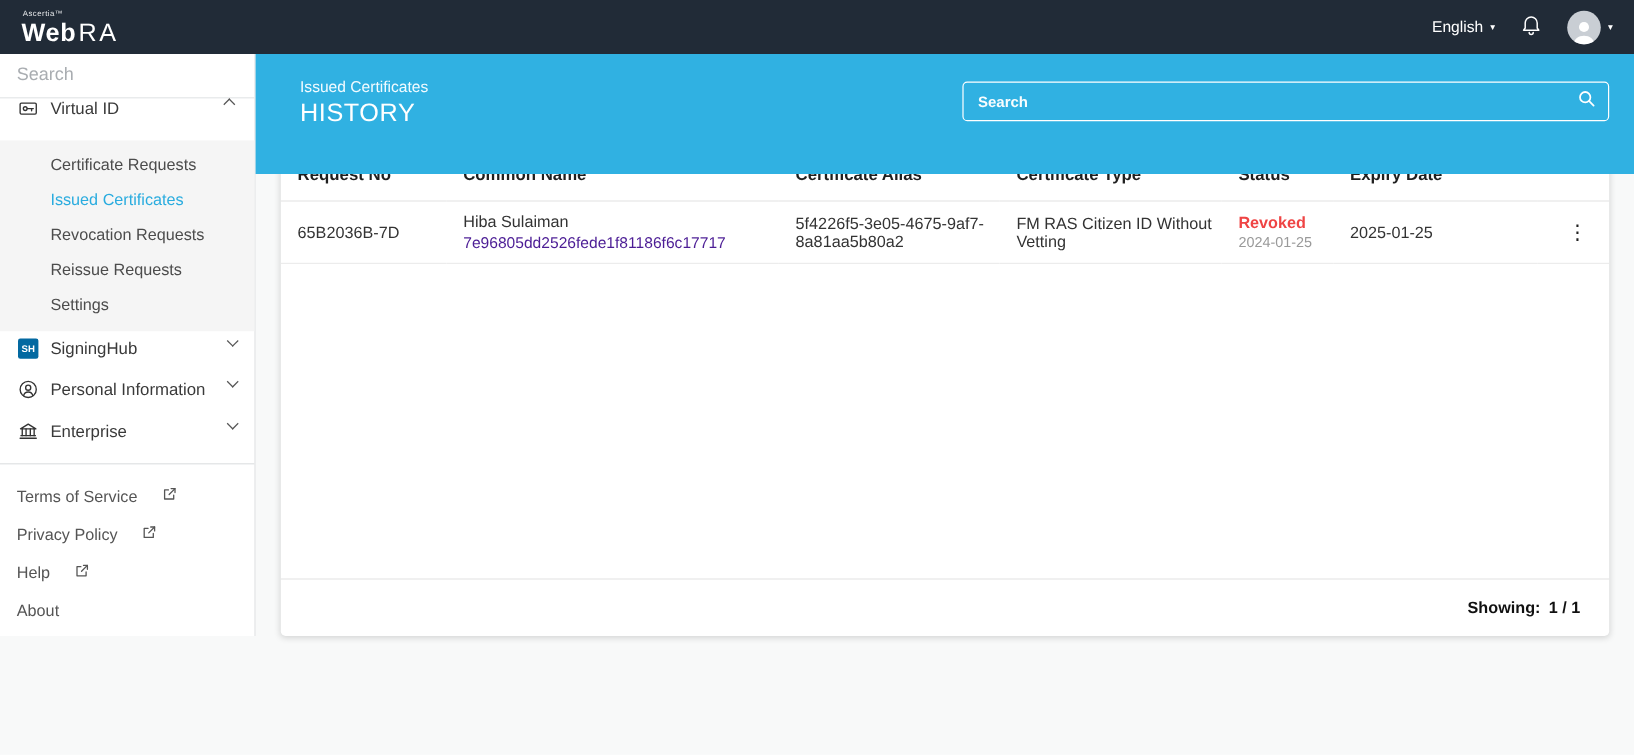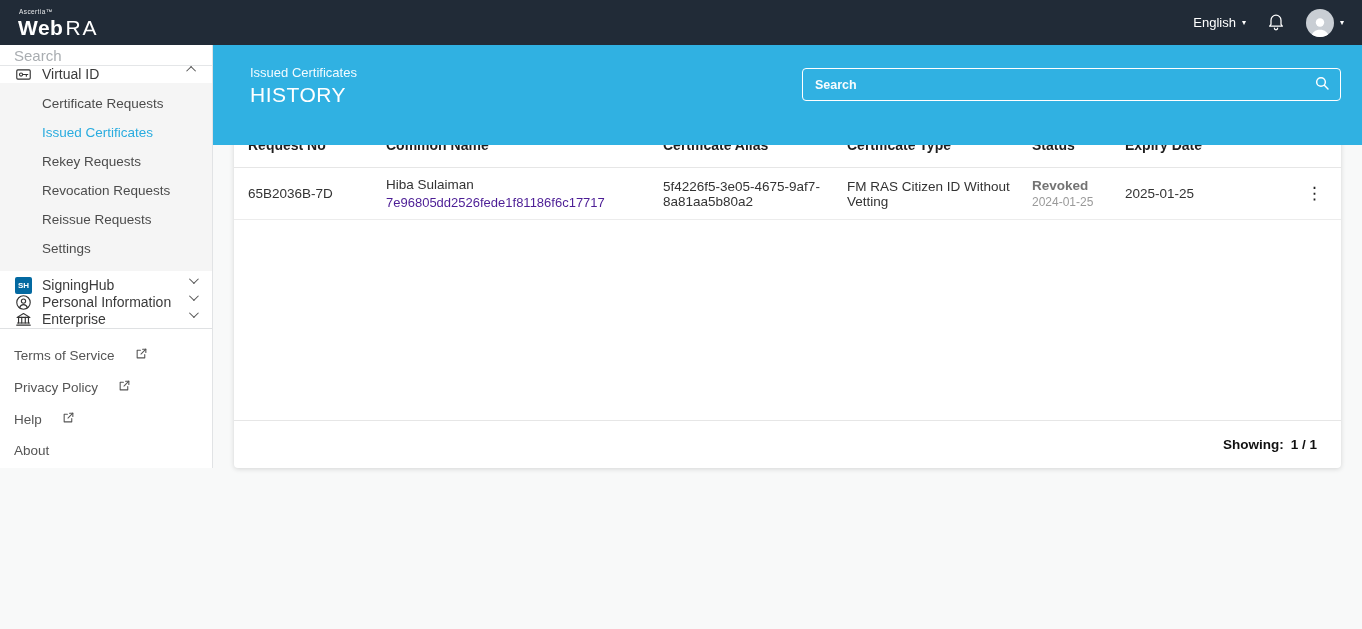--- a/index.html
+++ b/index.html
@@ -1,19 +1,19 @@
 <!DOCTYPE html>
 <html><head>
 <meta charset="utf-8">
 <style>
   * { margin:0; padding:0; box-sizing:border-box; }
   html,body { width:1362px; height:629px; overflow:hidden; }
   body { font-family:"Liberation Sans", sans-serif; background:#f8f9f9; color:#333; }
 
-  .app { width:1362px; height:468px; display:flex; flex-direction:column;border-radius:26px; }
+  .app { width:1362px; height:530px; display:flex; flex-direction:column;border-radius:26px; }
 
   
   .topbar { height:45px; background:#212b37; display:flex; align-items:center; justify-content:space-between; padding:0 18px; flex:0 0 45px; }
   .brand { display:flex; flex-direction:column; line-height:1; padding-top:2px; }
   .brand-small { color:#e8eaec; font-size:6.5px; letter-spacing:.4px; margin-left:1px; margin-bottom:2px; }
   .brand-main { color:#fff; font-size:21px; letter-spacing:.5px; }
   .brand-main .web { font-weight:bold; }
   .brand-main .ra { font-weight:300; margin-left:2px; letter-spacing:2px; }
   .topbar-right { display:flex; align-items:center; gap:20px;margin-left:20px; }
   .lang { color:#fff; font-size:13px; display:flex; align-items:center; gap:6px; cursor:pointer; }
@@ -50,21 +50,21 @@
   .band-title { color:#fff; font-size:21px; font-weight:400; letter-spacing:.5px; margin-top:3px; }
   .band-search { position:absolute; top:23px; right:21px; width:539px; height:33px; border:1px solid #fff; border-radius:4px; display:flex; align-items:center; padding:0 10px 0 12px; }
   .band-search input { flex:1; background:transparent; border:none; outline:none; color:#fff; font-size:12.5px; font-weight:bold; font-family:inherit; }
   .band-search input::placeholder { color:#fff; opacity:.97; }
 
   .card { background:#fff; border-radius:4px; box-shadow:0 1px 5px rgba(0,0,0,.15); margin:-23px 21px 0 21px; height:488px; display:flex; flex-direction:column; }
   table { border-collapse:collapse; table-layout:fixed; width:100%; }
   th { text-align:left; font-size:14px; color:#1f1f1f; padding:15px 8px 14px 14px; border-bottom:1px solid #e6e6e6; font-weight:bold; }
   td { font-size:13.5px; color:#333; padding:9px 8px 9px 14px; border-bottom:1px solid #ececec; vertical-align:middle; }
   .sub-text { color:#4c1d95; font-size:13px; margin-top:3px; }
-  .status-main { font-weight:bold; color:#737373; }
+  .status-main { font-weight:bold; color:#ef4444; }
   .status-date { color:#9a9a9a; font-size:12px; margin-top:2px; }
   .kebab-btn { background:none; border:none; font-size:17px; color:#222; cursor:pointer; line-height:1; padding:4px 6px; }
   .card-spacer { flex:1; }
   .card-footer { border-top:1px solid #e6e6e6; height:48px; display:flex; align-items:center; justify-content:flex-end; padding-right:24px; gap:7px; font-size:13.5px; color:#111; }
   .card-footer .showing-label, .card-footer .showing-value { font-weight:bold; }
 </style>
 </head>
 <body>
 
 <div class="app">
@@ -120,21 +120,20 @@
               <path d="M11 12h7M16 12v2.5"></path>
             </svg>
         </span>
         <span class="lbl">Virtual ID</span>
         <span class="chev up"></span>
       </div>
 
       <div class="submenu">
         <span class="submenu-item">Certificate Requests</span>
         <span class="submenu-item selected">Issued Certificates</span>
-        <span class="submenu-item">Rekey Requests</span>
         <span class="submenu-item">Revocation Requests</span>
         <span class="submenu-item">Reissue Requests</span>
         <span class="submenu-item">Settings</span>
       </div>
 
       <div class="nav-parent" style="margin-top:6px;">
         <span class="sh-badge">SH</span>
         <span class="lbl">SigningHub</span>
         <span class="chev down"></span>
       </div>

